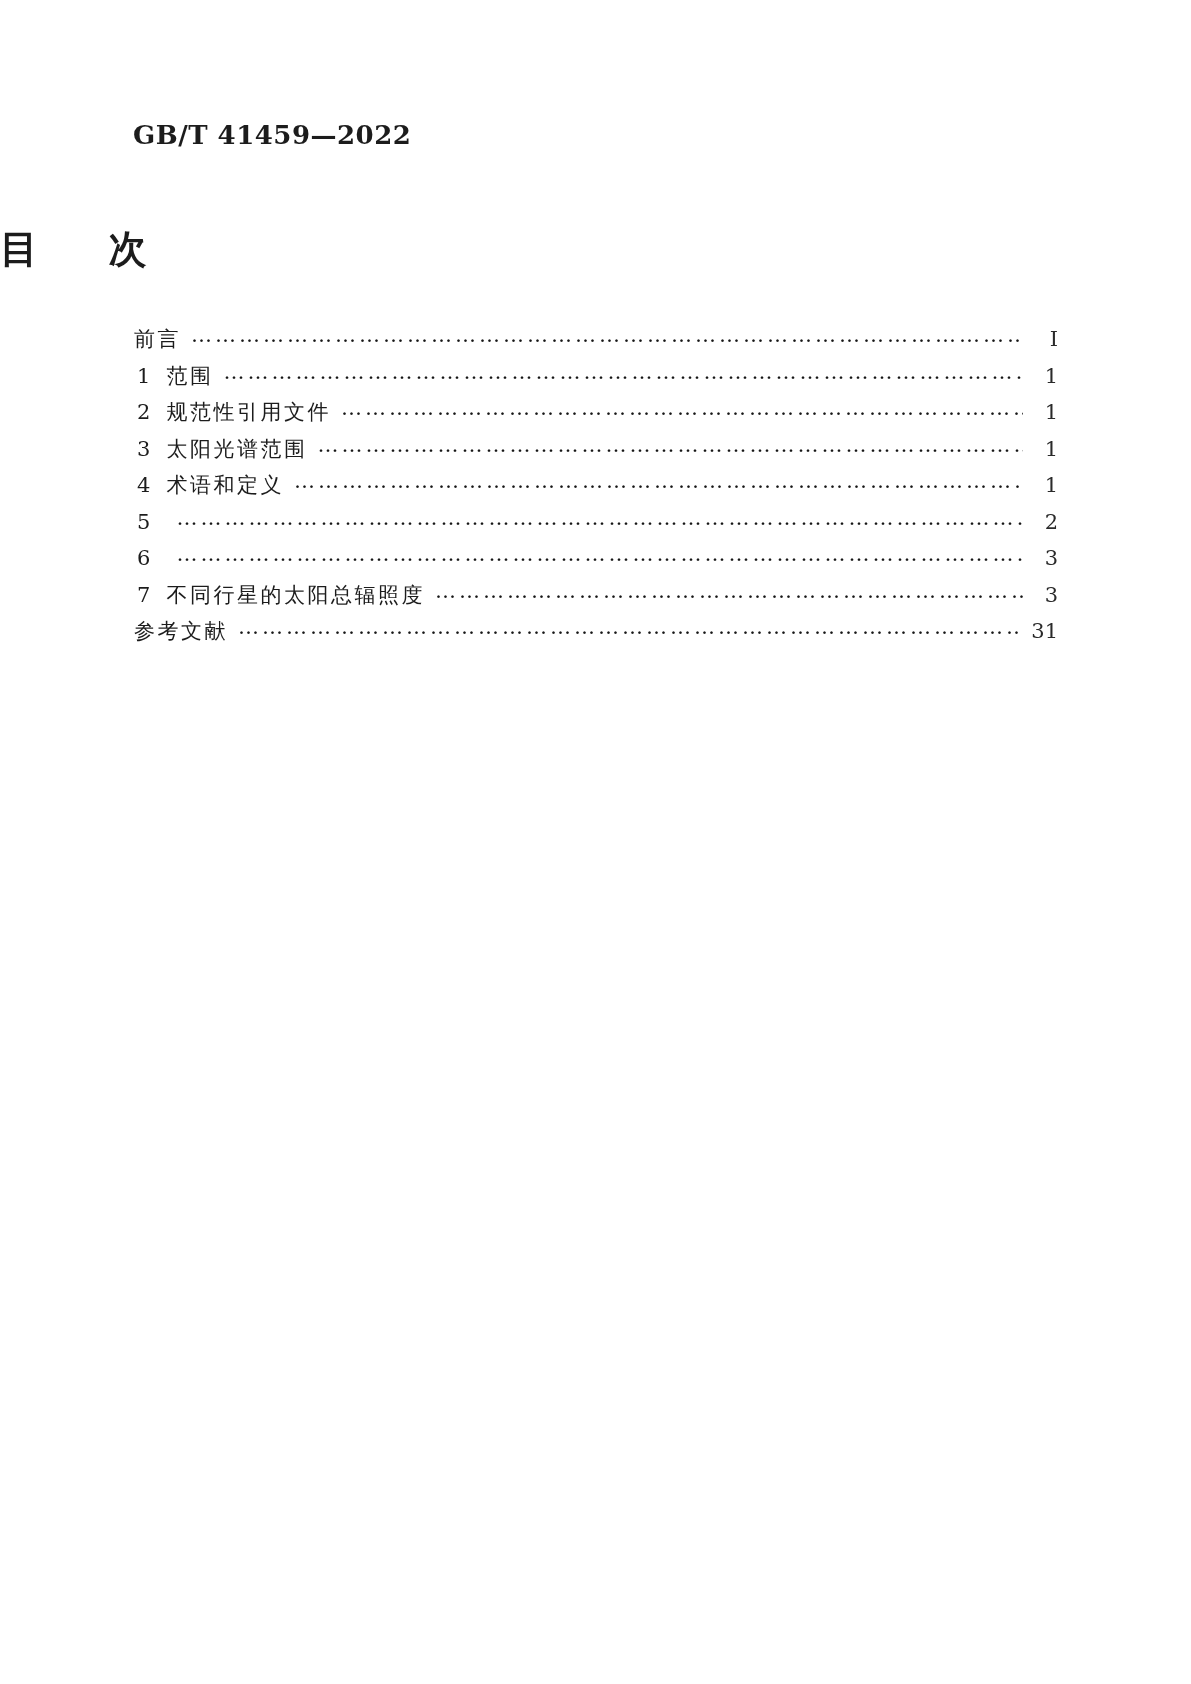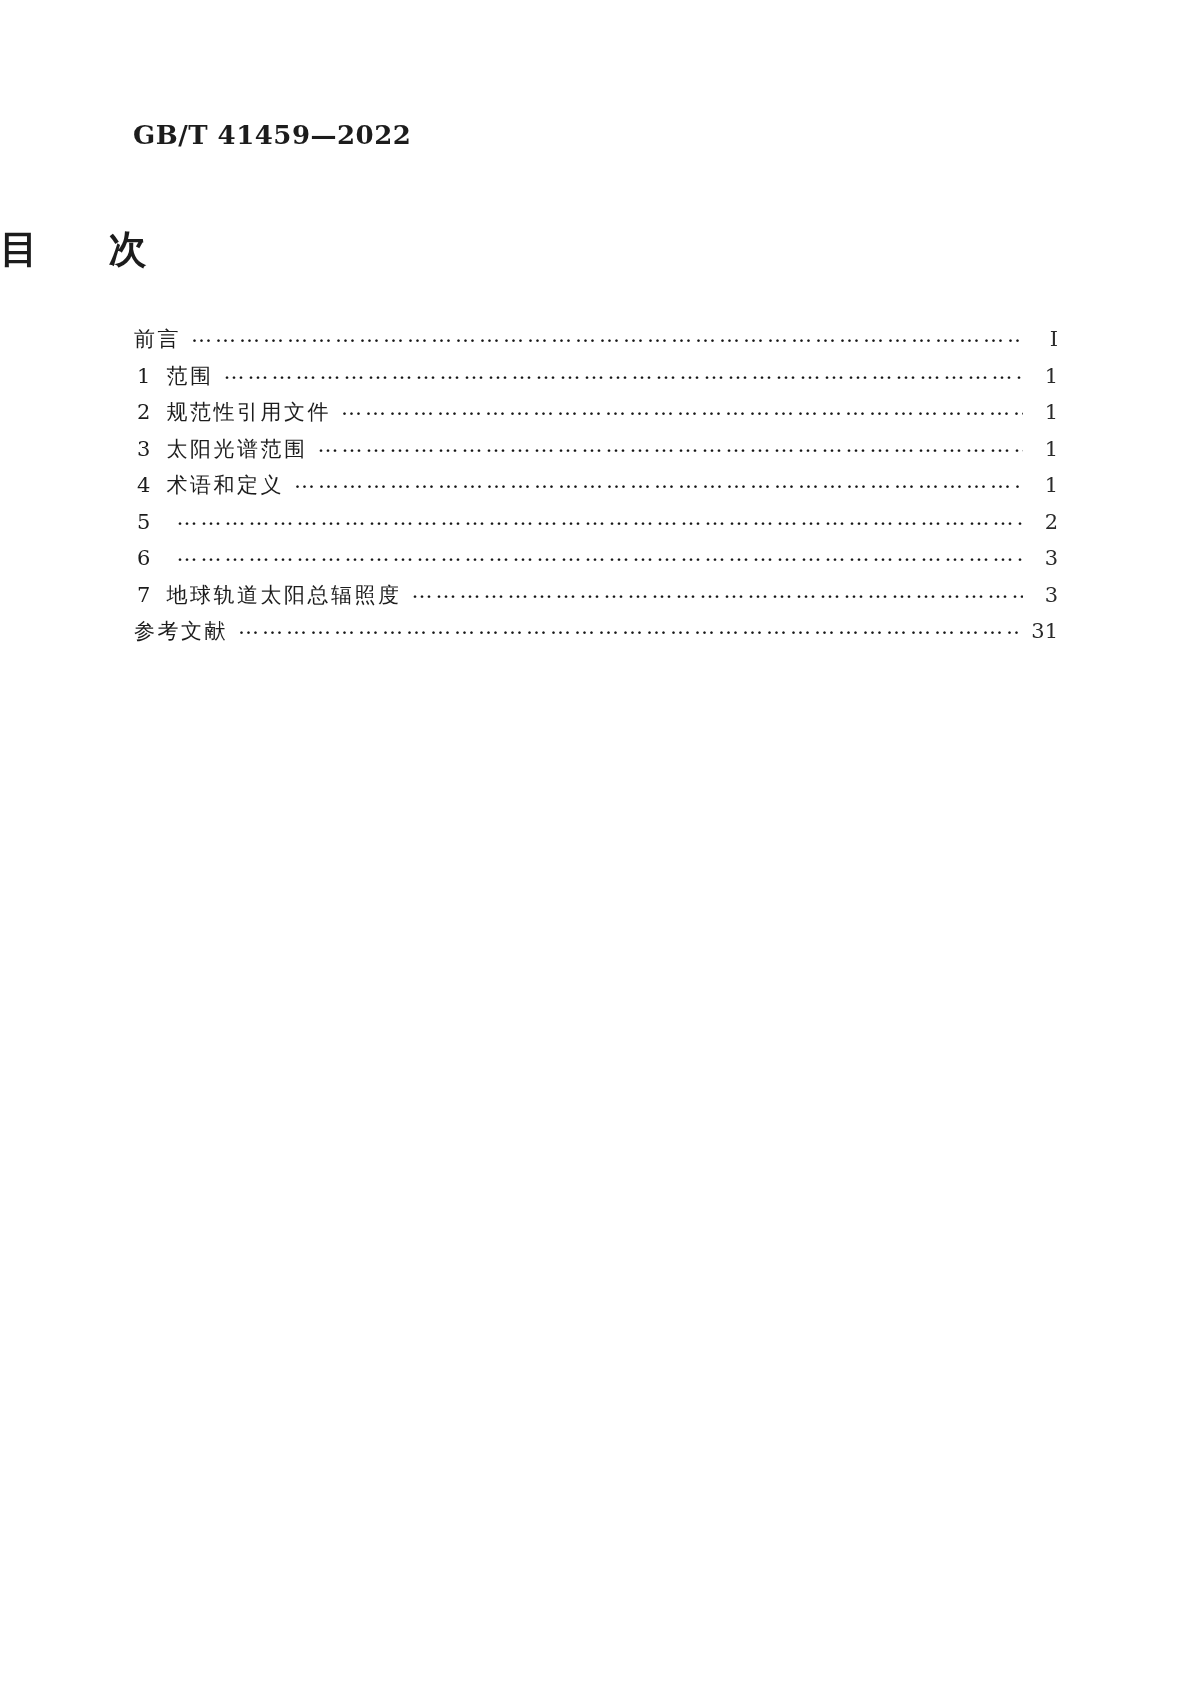--- a/index.html
+++ b/index.html
@@ -131,21 +131,21 @@
   </div>
 
   <div class="toc-row">
     <span class="toc-num">6</span>
     <span class="toc-dots" aria-hidden="true">………………………………………………………………………………………………………………………………………………………………</span>
     <span class="toc-page">3</span>
   </div>
 
   <div class="toc-row">
     <span class="toc-num">7</span>
-    <span class="toc-label">地球轨道太阳总辐照度</span>
+    <span class="toc-label">不同行星的太阳总辐照度</span>
     <span class="toc-dots" aria-hidden="true">………………………………………………………………………………………………………………………………………………………………</span>
     <span class="toc-page">3</span>
   </div>
 
   <div class="toc-row">
 
     <span class="toc-label">参考文献</span>
     <span class="toc-dots" aria-hidden="true">………………………………………………………………………………………………………………………………………………………………</span>
     <span class="toc-page">31</span>
   </div>

